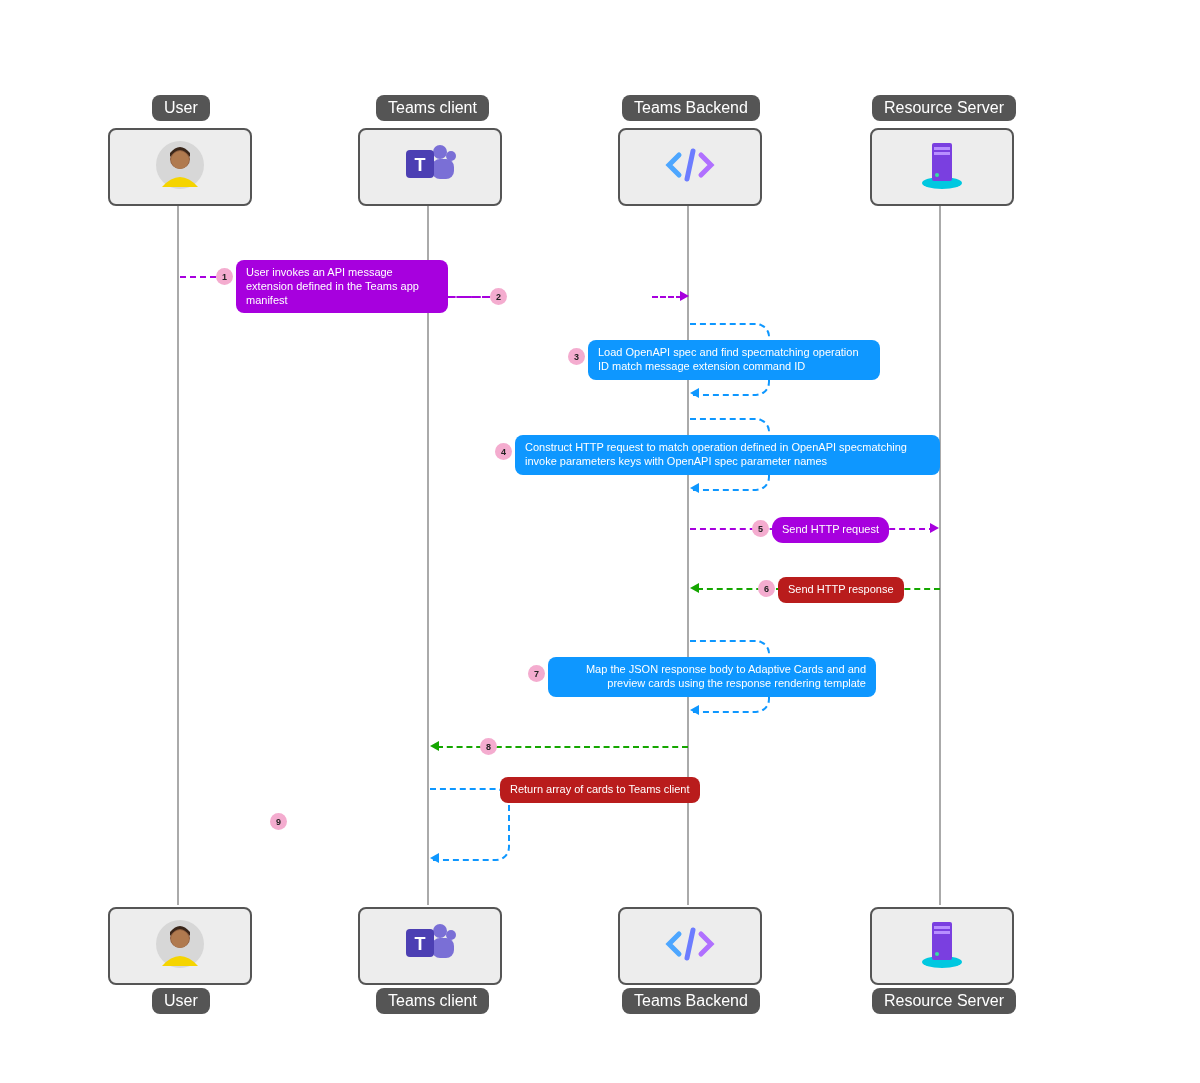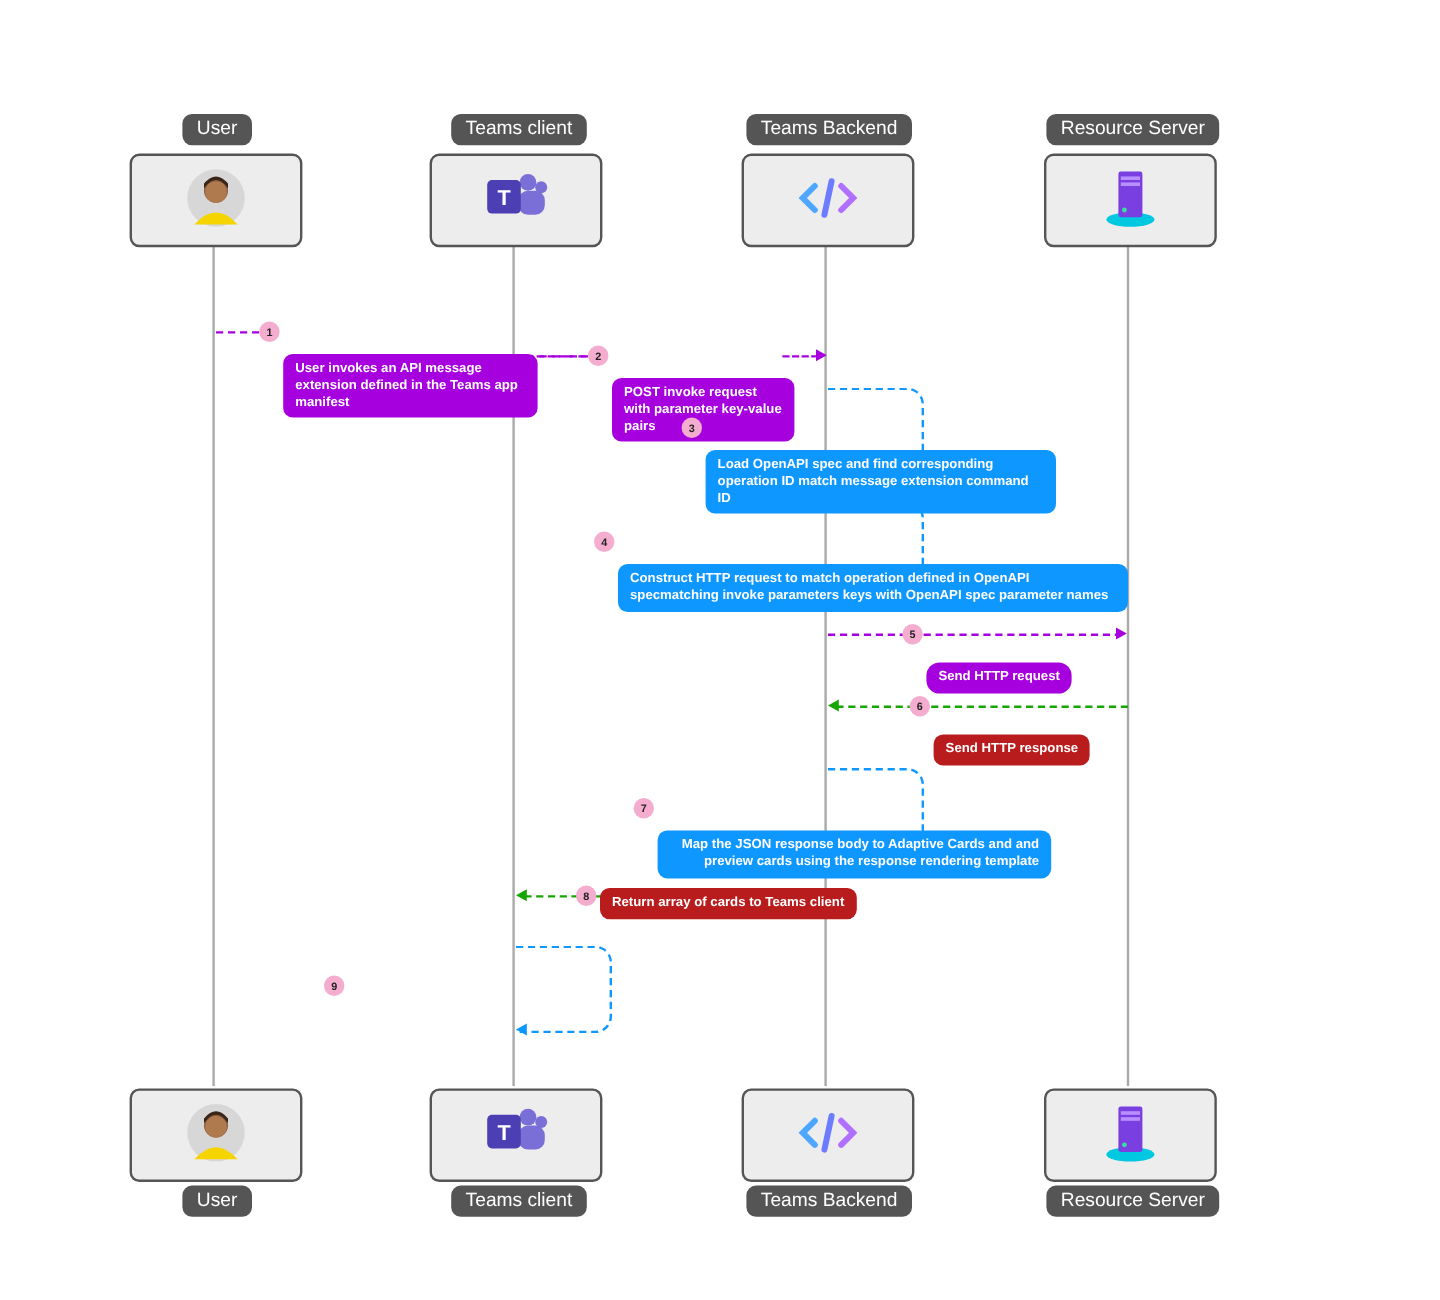--- a/index.html
+++ b/index.html
@@ -39,27 +39,26 @@
   
   .lifeline {
     position: absolute;
     width: 2px;
     background: #AAA;
   }
   
   .msg {
     position: absolute;
     color: #fff;
-    font-weight: 700;
+    font-weight: 400;
     font-size: 11px;
     line-height: 1.25;
     padding: 6px 10px;
     border-radius: 8px;
     z-index: 3;
-    margin-top: 35px;
   }
   .msg.purple { background: #A700DE; }
   .msg.blue   { background: #0E97FF; }
   .msg.green  { background: #b91c1c; }
   
   .num {
     position: absolute;
     width: 17px;
     height: 17px;
     background: #F4ACCF;
@@ -162,29 +161,28 @@
       </svg>
     </span>
   </div>
 
   <div class="num" style="left:216px; top:268px;">1</div>
   <div class="msg purple" style="left:236px; top:260px; width:192px;">User invokes an API message extension defined in the Teams app manifest</div>
   <div class="arrow-line d-purple" style="left:180px; top:276px; width:36px;"></div>
   <div class="arrow-line d-purple" style="left:438px; top:296px; width:52px;"></div>
 
   <div class="num" style="left:490px; top:288px;">2</div>
-  <div class="msg purple" style="left:510px; top:280px; width:132px;">POST invoke request with parameter key-value pairs</div>
   <div class="arrow-line d-purple" style="left:428px; top:296px; width:60px;"></div>
   <div class="arrow-line d-purple" style="left:652px; top:296px; width:30px;"></div>
   <div class="ah right purple" style="left:680px; top:291px;"></div>
 
   <div class="bracket blue" style="left:690px; top:323px; width:78px; height:69px;"></div>
   <div class="ah left blue" style="left:690px; top:388px;"></div>
   <div class="num" style="left:568px; top:348px;">3</div>
-  <div class="msg blue" style="left:588px; top:340px; width:272px;">Load OpenAPI spec and find corresponding operation ID match message extension command ID</div>
+  <div class="msg blue" style="left:588px; top:340px; width:272px;">Load OpenAPI spec and find specmatching operation ID match message extension command ID</div>
 
   <div class="bracket blue" style="left:690px; top:418px; width:78px; height:69px;"></div>
   <div class="ah left blue" style="left:690px; top:483px;"></div>
   <div class="num" style="left:495px; top:443px;">4</div>
   <div class="msg blue" style="left:515px; top:435px; width:405px;">Construct HTTP request to match operation defined in OpenAPI specmatching invoke parameters keys with OpenAPI spec parameter names</div>
 
   <div class="arrow-line d-purple" style="left:690px; top:528px; width:245px;"></div>
   <div class="ah right purple" style="left:930px; top:523px;"></div>
   <div class="num" style="left:752px; top:520px;">5</div>
   <div class="msg purple" style="left:772px; top:517px;border-radius:11px;">Send HTTP request</div>
@@ -195,21 +193,21 @@
   <div class="msg green" style="left:778px; top:577px;">Send HTTP response</div>
 
   <div class="bracket blue" style="left:690px; top:640px; width:78px; height:69px;"></div>
   <div class="ah left blue" style="left:690px; top:705px;"></div>
   <div class="num" style="left:528px; top:665px;">7</div>
   <div class="msg blue" style="left:548px; top:657px; width:308px;text-align:right;">Map the JSON response body to  Adaptive Cards and  and preview cards using the response rendering template</div>
 
   <div class="arrow-line d-green" style="left:437px; top:746px; width:251px;"></div>
   <div class="ah left green" style="left:430px; top:741px;"></div>
   <div class="num" style="left:480px; top:738px;">8</div>
-  <div class="msg green" style="left:500px; top:705px;">Return array of cards to Teams client</div>
+  <div class="msg green" style="left:500px; top:777px;">Return array of cards to Teams client</div>
 
   <div class="bracket blue" style="left:430px; top:788px; width:78px; height:69px;"></div>
   <div class="ah left blue" style="left:430px; top:853px;"></div>
   <div class="num" style="left:270px; top:813px;">9</div>
 
   <div class="part-box" style="left:108px; top:907px;">
     <span>
       <svg width="52" height="52" viewBox="0 0 52 52">
         <circle cx="26" cy="26" r="24" fill="#D7D7D7"></circle>
         <circle cx="26" cy="20" r="10" fill="#8B5C3E"></circle>

